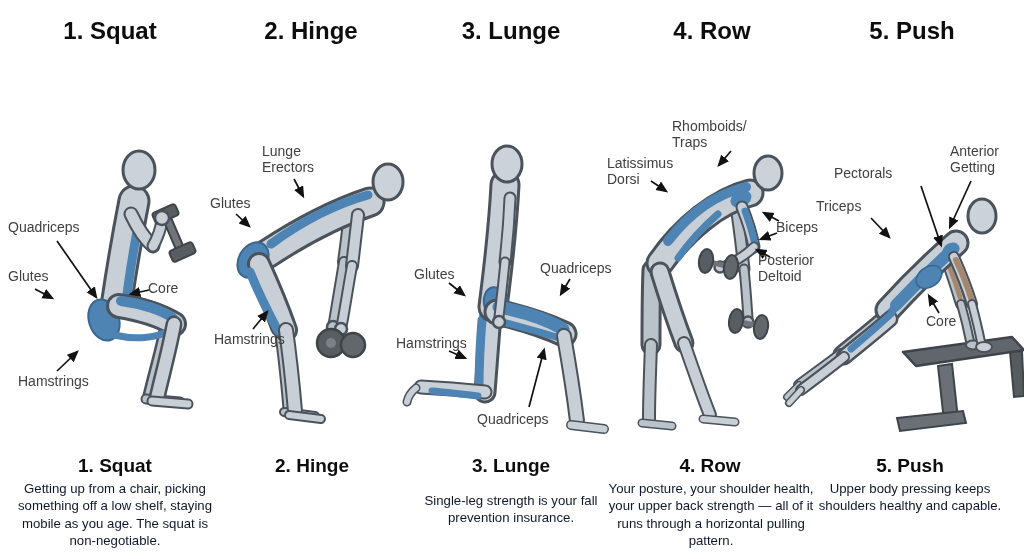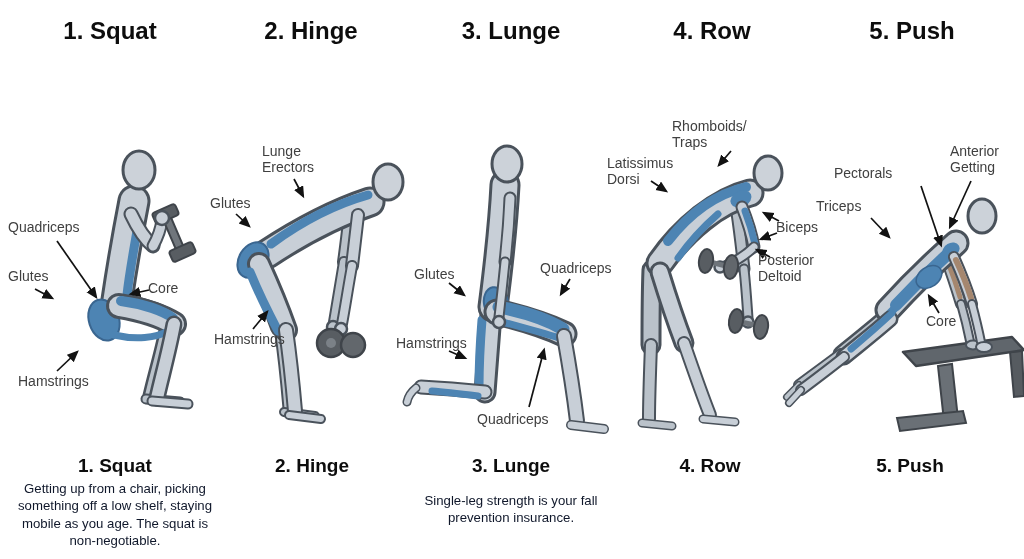--- a/index.html
+++ b/index.html
@@ -265,16 +265,18 @@
 
   <div class="ftitle" style="left:25px;top:455px;width:180px">1. Squat</div>
   <div class="fdesc" style="left:17px;top:480px;width:196px">Getting up from a chair, picking something off a low shelf, staying mobile as you age. The squat is non-negotiable.</div>
 
   <div class="ftitle" style="left:222px;top:455px;width:180px">2. Hinge</div>
 
   <div class="ftitle" style="left:421px;top:455px;width:180px">3. Lunge</div>
   <div class="fdesc" style="left:411px;top:492px;width:200px">Single-leg strength is your fall prevention insurance.</div>
 
   <div class="ftitle" style="left:620px;top:455px;width:180px">4. Row</div>
+  <div class="fdesc" style="left:606px;top:480px;width:210px">Your posture, your shoulder health, your upper back strength — all of it runs through a horizontal pulling pattern.</div>
 
   <div class="ftitle" style="left:820px;top:455px;width:180px">5. Push</div>
+  <div class="fdesc" style="left:815px;top:480px;width:190px">Upper body pressing keeps shoulders healthy and capable.</div>
 
 </div>
 
 </body></html>

